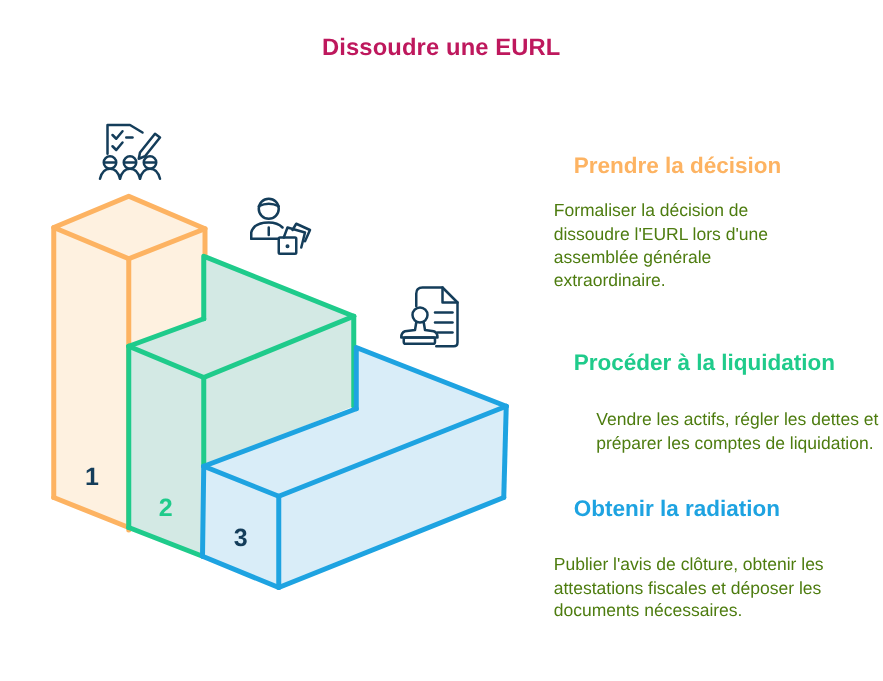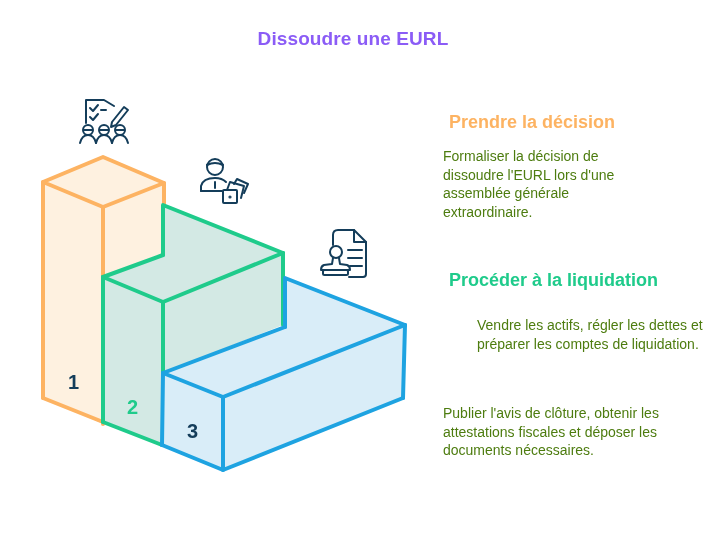--- a/index.html
+++ b/index.html
@@ -15,40 +15,40 @@
       font-family: "Liberation Sans", sans-serif;
     }
     .title {
       position: absolute;
       left: 0;
       width: 706px;
       top: 28px;
       text-align: center;
       font-size: 19px;
       font-weight: bold;
-      color: #8b5cf6;
+      color: #be185d;
       letter-spacing: 0.1px;
     }
     .diagram {
       position: absolute;
       left: 0;
       top: 0;
       width: 706px;
       height: 545px;
     }
     .step-text {
       position: absolute;
       left: 443px;
       width: 250px;
     }
     .step-heading {
       font-size: 18px;
       font-weight: bold;
       line-height: 22px;
-      margin: 6px;
+      margin: 16px;
     }
     .step-desc {
       font-size: 14px;
       line-height: 18.5px;
       color: #4d7c0f;
       margin: 0;
     }
     #step1 { top: 105px; }
     #step1 .step-heading { color: #fdb362; }
     #step1 .step-desc { margin-top: 14px; width: 180px; }
@@ -176,14 +176,15 @@
   <p class="step-heading">Prendre la décision</p>
   <p class="step-desc">Formaliser la décision de dissoudre l'EURL lors d'une assemblée générale extraordinaire.</p>
 </div>
 
 <div class="step-text" id="step2">
   <p class="step-heading">Procéder à la liquidation</p>
   <p class="step-desc">Vendre les actifs, régler les dettes et préparer les comptes de liquidation.</p>
 </div>
 
 <div class="step-text" id="step3">
+  <p class="step-heading">Obtenir la radiation</p>
   <p class="step-desc">Publier l'avis de clôture, obtenir les attestations fiscales et déposer les documents nécessaires.</p>
 </div>
 
 </body></html>

